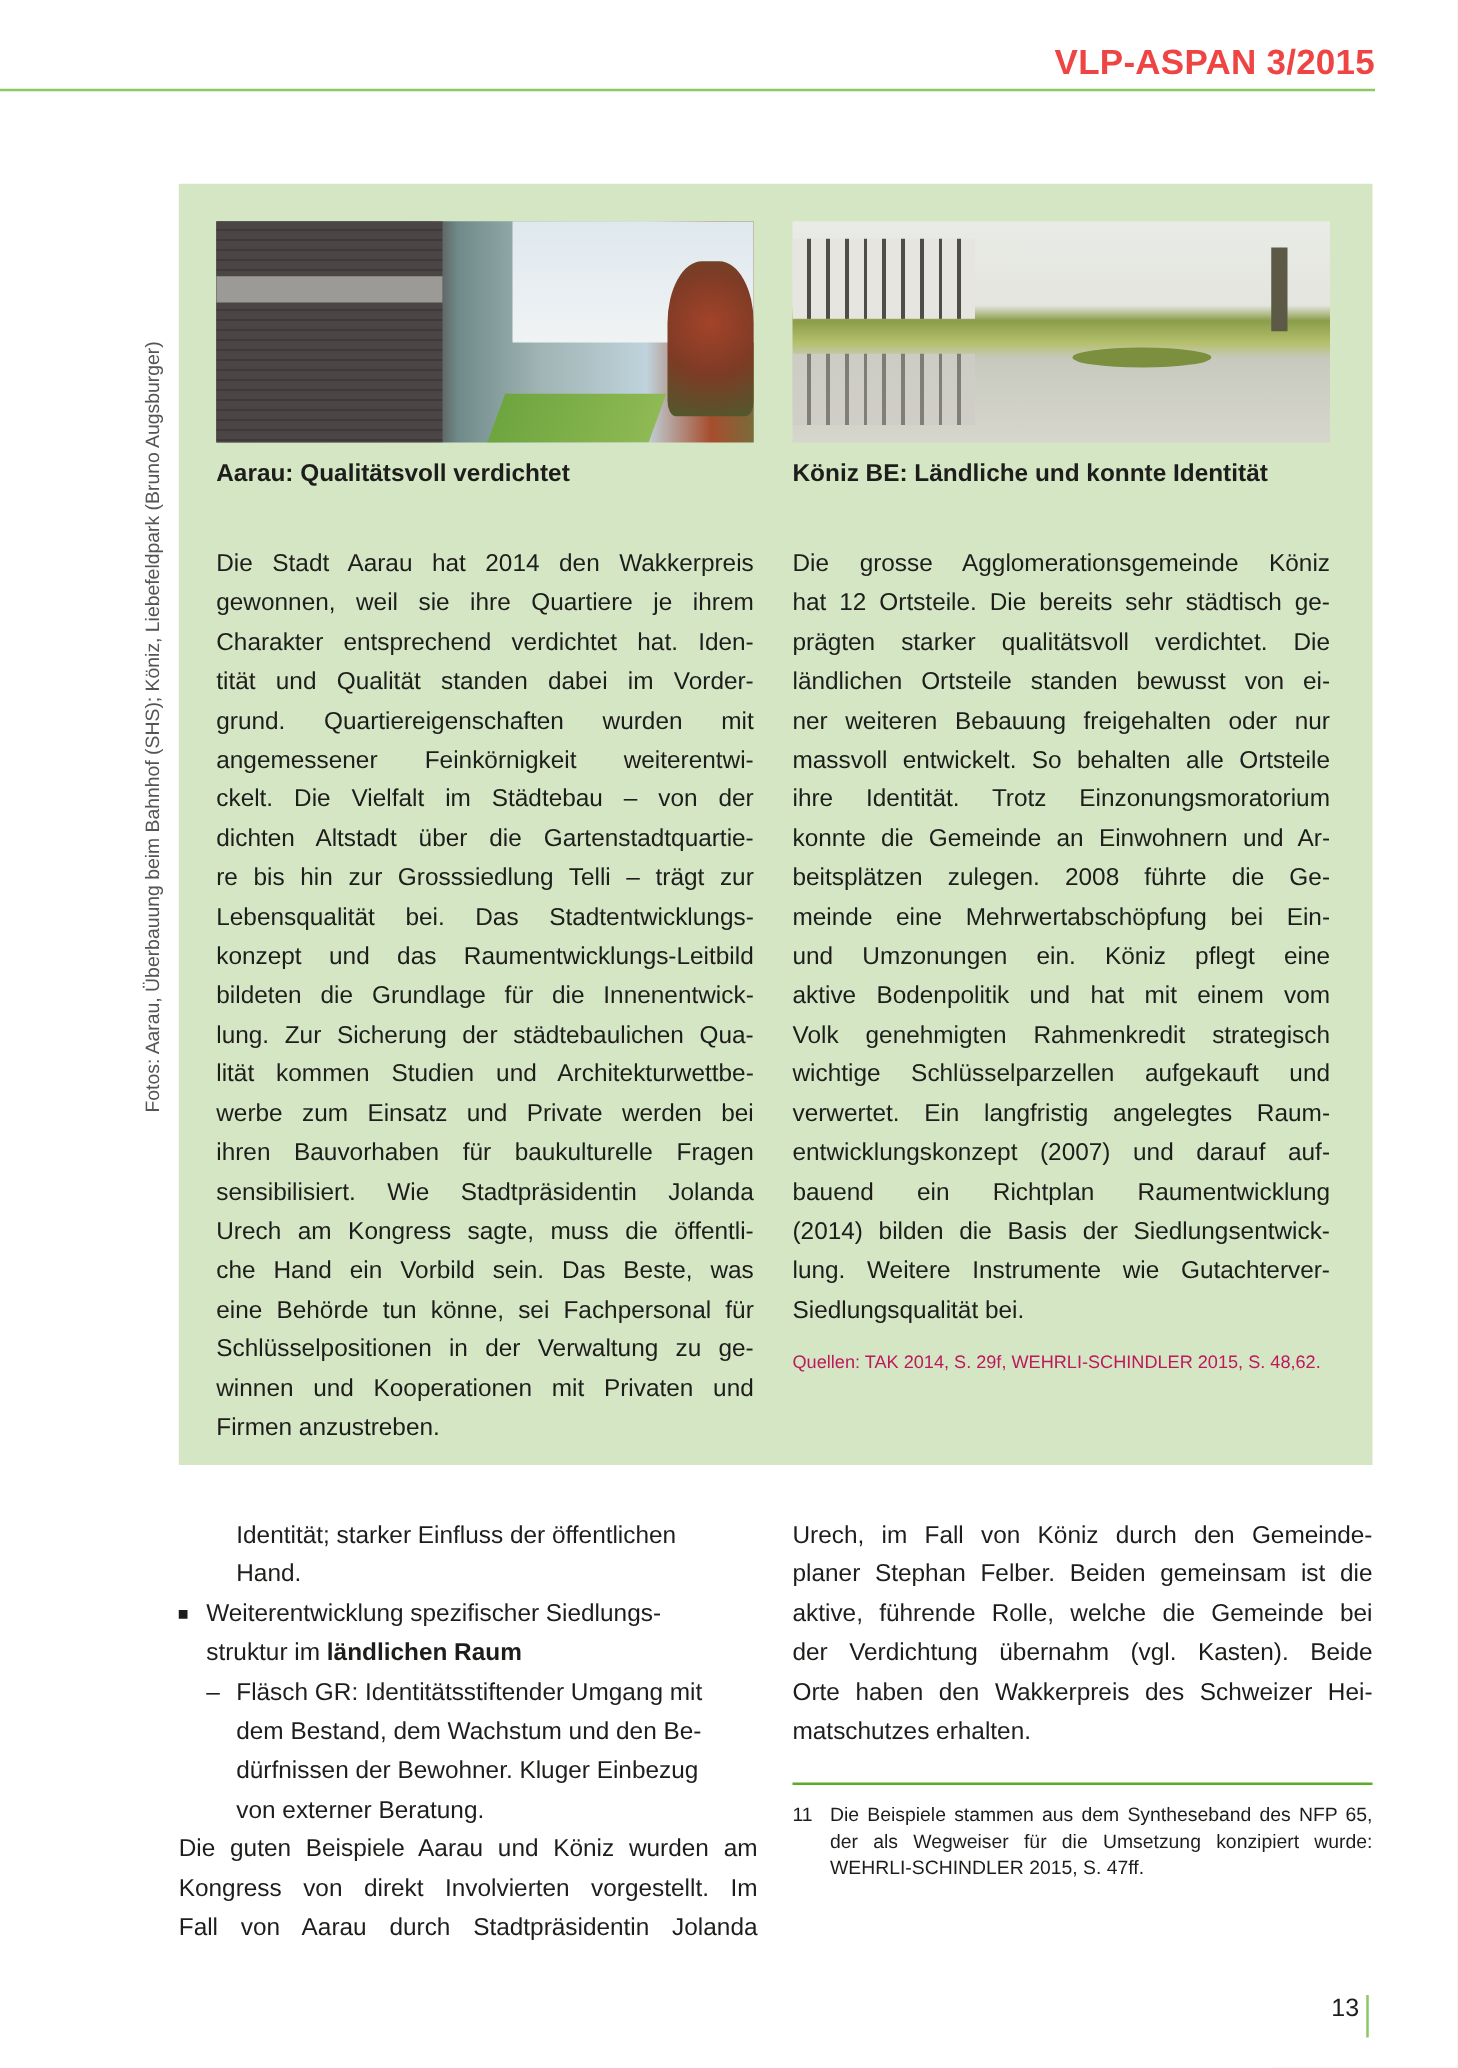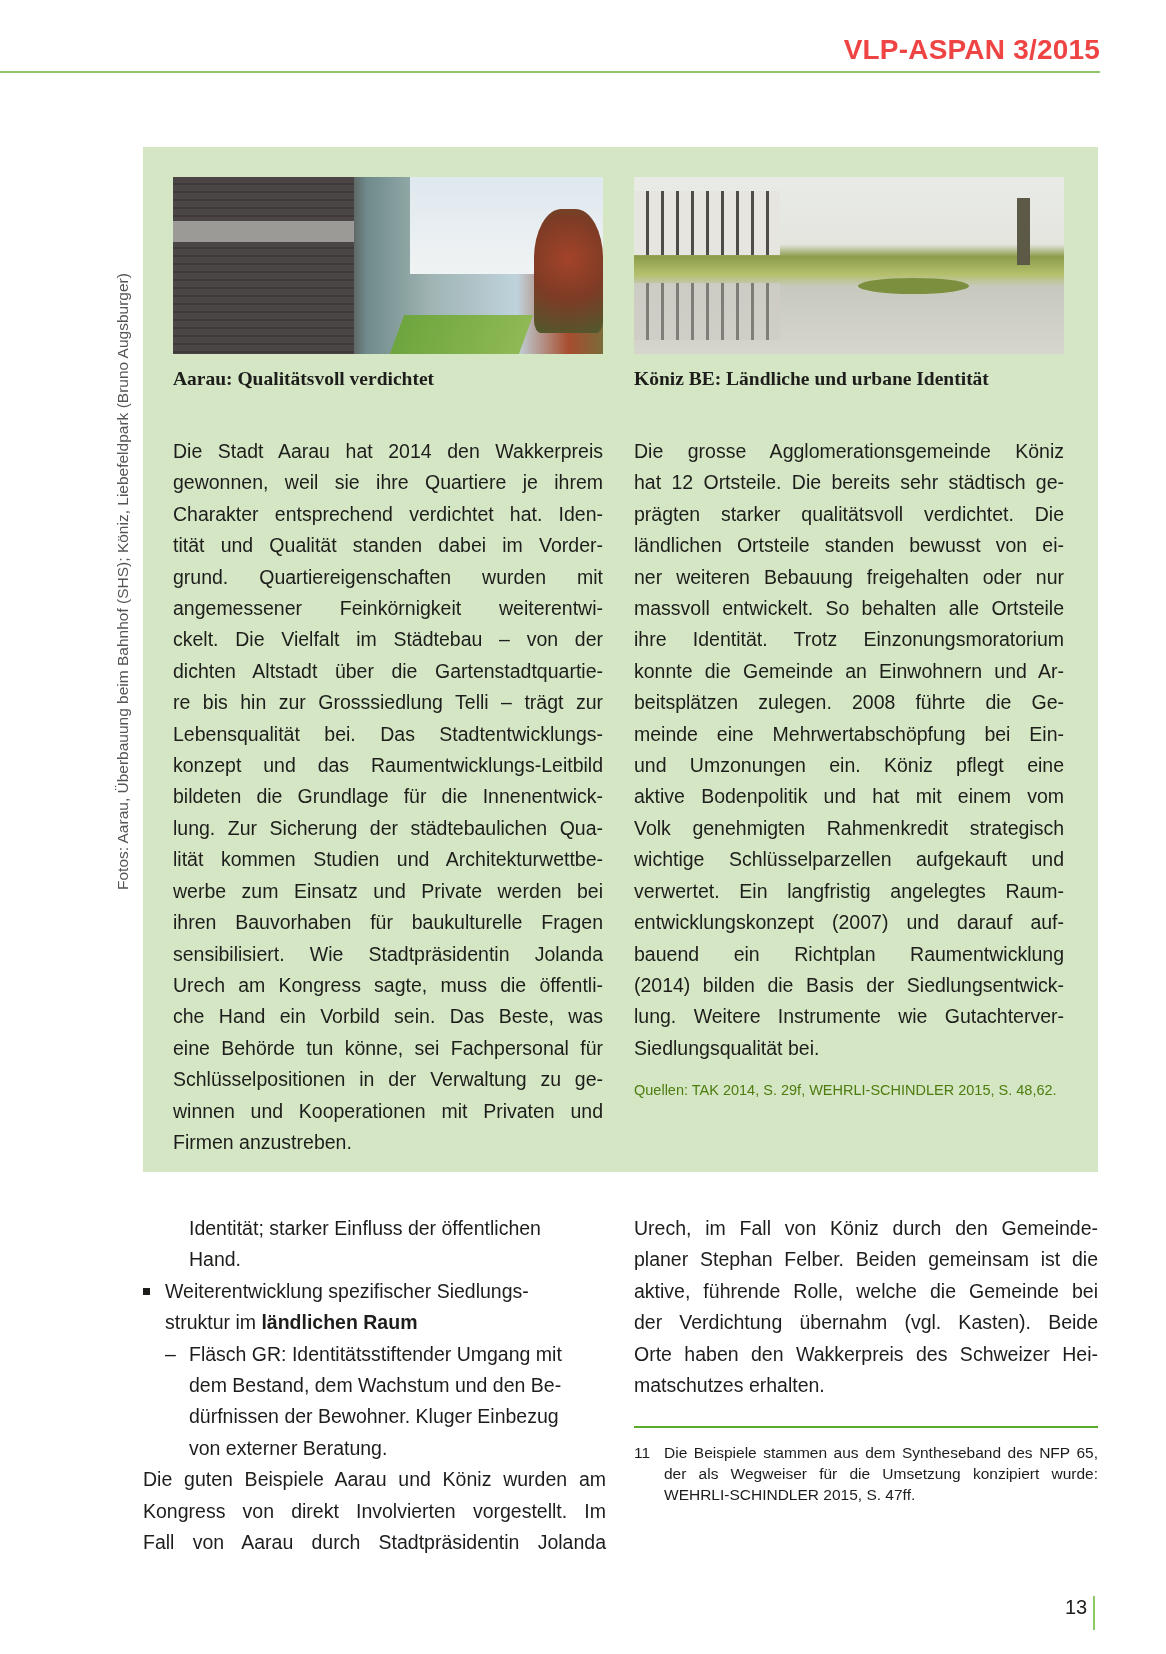--- a/index.html
+++ b/index.html
@@ -35,28 +35,28 @@
   .photo-aarau .sky { position:absolute; right:0; top:0; width:45%; height:55%; background: linear-gradient(180deg,#dfe8ef,#f0f3f3); }
   .photo-aarau .wall { position:absolute; left:0; top:0; width:42%; height:100%; background: repeating-linear-gradient(180deg,#4b4545 0 6px,#3f3a3a 6px 8px); }
   .photo-aarau .band { position:absolute; left:0; top:25%; width:42%; height:12%; background:#9c9a97; }
   .photo-aarau .tree { position:absolute; right:0; top:18%; width:16%; height:70%; background: radial-gradient(circle at 50% 40%, #a4432a 0%, #7d3b25 50%, #4f5a2d 100%); border-radius: 40% 40% 10% 10%; }
   .photo-aarau .lawn { position:absolute; left:52%; bottom:0; width:30%; height:22%; background: linear-gradient(90deg,#6ea53e,#8fb955); transform: skewX(-20deg); }
   .photo-koniz { background: linear-gradient(180deg, #e9ebe6 0%, #e4e5df 38%, #8b9d4a 45%, #b5c06c 55%, #c7c9bf 62%, #d7d6cc 100%); }
   .photo-koniz .bldg { position:absolute; left:0; top:8%; width:34%; height:36%; background: repeating-linear-gradient(90deg,#e7e5e0 0 12px,#4e4d48 12px 15px); }
   .photo-koniz .refl { position:absolute; left:0; top:60%; width:34%; height:32%; background: repeating-linear-gradient(90deg,#cfcdc6 0 12px,#6b6a64 12px 15px); opacity:0.8; }
   .photo-koniz .island { position:absolute; left:52%; top:57%; width:26%; height:9%; background:#7c8f3e; border-radius: 50%; }
   .photo-koniz .tower { position:absolute; right:8%; top:12%; width:3%; height:38%; background:#5c5a47; }
-  .box-heading { font-size: 19.5px; font-weight: bold; margin-top: 14px; height: 30px; white-space: nowrap; font-family: Liberation Serif, serif; }
+  .box-heading { font-size: 19.5px; font-weight: bold; margin-top: 14px; height: 30px; white-space: nowrap; }
   .box-text {
     margin-top: 38px; font-size: 19.5px; line-height: 31.4px; text-align: justify;
     hyphens: manual;
   }
   .box-text span.line { display: block; text-align: justify; text-align-last: justify; white-space: nowrap; }
   .box-text span.line.last { text-align-last: left; }
-  .sources { font-size: 14.5px; margin-top: 18px; color: #4d7c0f; }
+  .sources { font-size: 14.5px; margin-top: 18px; color: #be185d; }
 
   .main-left { position: absolute; left: 143px; top: 1213px; width: 463px; font-size: 19.5px; line-height: 31.4px; }
   .main-right { position: absolute; left: 634px; top: 1213px; width: 464px; font-size: 19.5px; line-height: 31.4px; }
   .jl { display: block; white-space: nowrap; text-align: justify; text-align-last: justify; }
   .jl.last { text-align-last: left; }
   .indent2 { padding-left: 46px; }
   .bullet-row { position: relative; padding-left: 22px; }
   .bullet { position: absolute; left: 0; top: 12px; width: 7px; height: 7px; background: #1d1d1b; }
   .dash-row { position: relative; padding-left: 46px; }
   .dash { position: absolute; left: 22px; top: 0; }
@@ -113,21 +113,21 @@
         <span class="line last">Firmen anzustreben.</span>
       </div>
   </div>
   <div class="col right">
     <div class="photo photo-koniz" title="Park with pond reflecting modern apartment buildings, green lawn and trees">
       <div class="bldg"></div>
         <div class="refl"></div>
         <div class="island"></div>
         <div class="tower"></div>
     </div>
-    <div class="box-heading">Köniz BE: Ländliche und urbane Identität</div>
+    <div class="box-heading">Köniz BE: Ländliche und konnte Identität</div>
     <div class="box-text" id="koniz-text">
         <span class="line">Die grosse Agglomerationsgemeinde Köniz</span>
         <span class="line">hat 12 Ortsteile. Die bereits sehr städtisch ge-</span>
         <span class="line">prägten starker qualitätsvoll verdichtet. Die</span>
         <span class="line">ländlichen Ortsteile standen bewusst von ei-</span>
         <span class="line">ner weiteren Bebauung freigehalten oder nur</span>
         <span class="line">massvoll entwickelt. So behalten alle Ortsteile</span>
         <span class="line">ihre Identität. Trotz Einzonungsmoratorium</span>
         <span class="line">konnte die Gemeinde an Einwohnern und Ar-</span>
         <span class="line">beitsplätzen zulegen. 2008 führte die Ge-</span>

